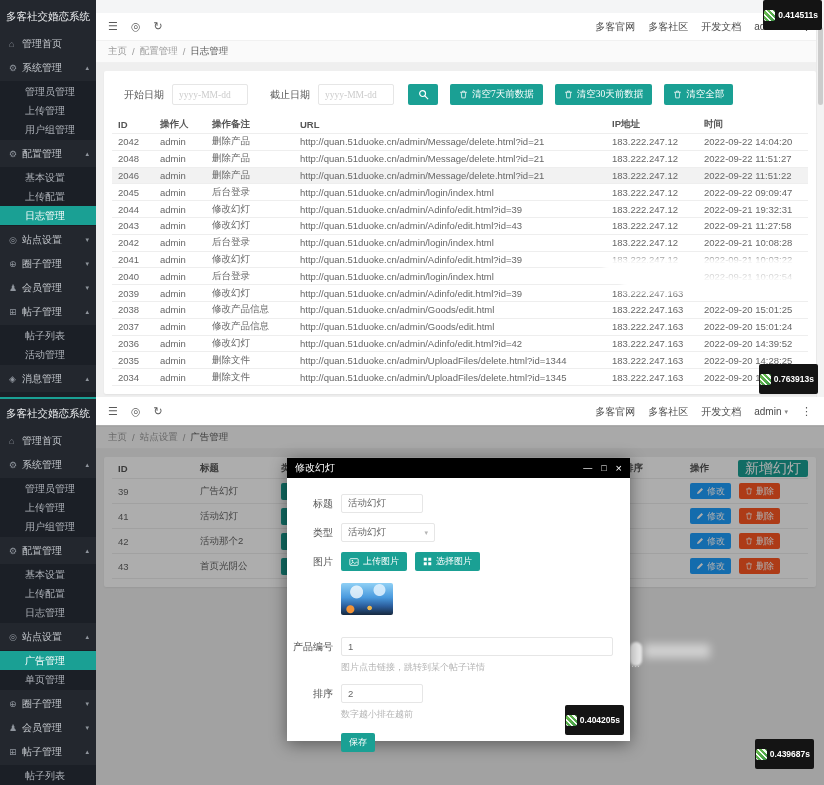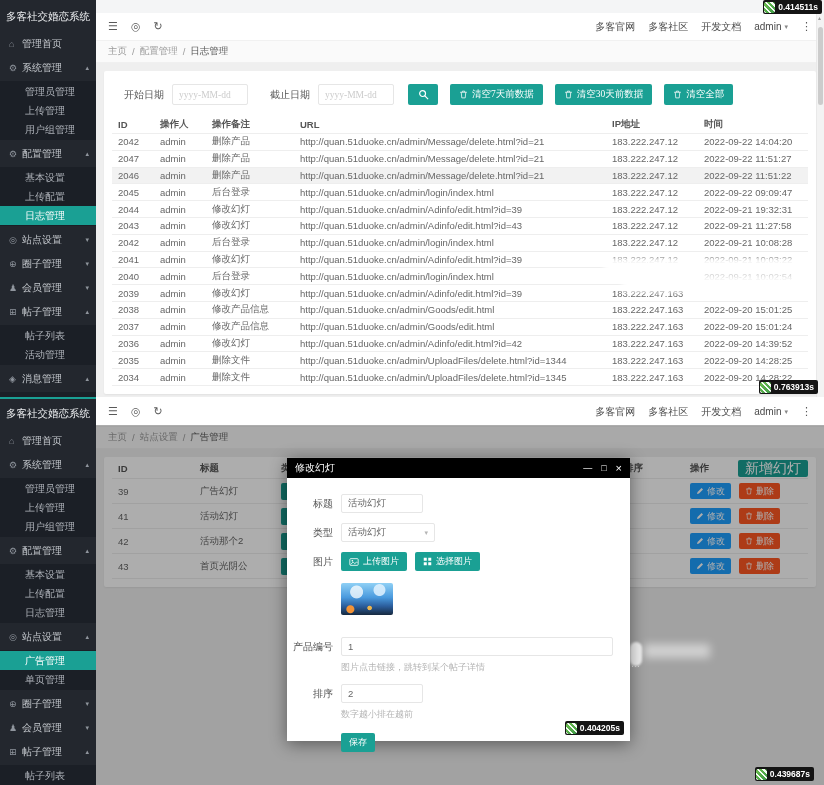--- a/index.html
+++ b/index.html
@@ -54,26 +54,26 @@
   .c2 { width:88px; flex-shrink:0; }
   .c3 { flex:1; min-width:0; overflow:hidden; white-space:nowrap; }
   .c4 { width:92px; flex-shrink:0; }
   .c5 { width:104px; flex-shrink:0; }
   .hl { background:#f2f2f2; }
   .blurpatch { position:absolute; background:rgba(255,255,255,.96); filter:blur(2.5px); z-index:2; }
   .bp1 { left:500px; top:187px; width:212px; height:17px; }
   .bp2 { left:518px; top:204px; width:196px; height:17px; }
 
   
-  .timer { position:absolute; background:#141414; color:#fff; font-size:8.5px; height:14px; display:inline-flex; align-items:center; gap:3px; padding:0 4px 0 1px; border-radius:2px; z-index:12; white-space:nowrap; }
+  .timer { position:absolute; background:#141414; color:#fff; font-size:8.5px; height:30px; display:inline-flex; align-items:center; gap:3px; padding:0 4px 0 1px; border-radius:2px; z-index:12; white-space:nowrap; }
   .tplogo { width:11px; height:11px; border-radius:2px; flex-shrink:0;
     background-image:repeating-linear-gradient(45deg, rgba(255,255,255,.95) 0 1.5px, transparent 1.5px 4px), linear-gradient(135deg,#6fbf4e,#3d9a46); }
   .t-top { right:2px; top:0; }
   .t-br1 { right:6px; bottom:3px; }
-  .t-br2 { right:10px; bottom:4px; }
+  .t-br2 { right:10px; bottom:16px; }
   .t-modal { right:6px; bottom:6px; }
 
   
   .vtrack { position:absolute; right:0; top:13px; bottom:0; width:8px; background:#f3f3f3; border-left:1px solid #e9e9e9; z-index:4; }
   .varrow { position:absolute; top:1px; left:1px; font-size:6px; color:#999; }
   .vthumb { position:absolute; top:14px; left:1px; width:5px; height:78px; background:#ccc; border-radius:3px; }
 
   
   .at-row { display:flex; align-items:center; height:25px; border-bottom:1px solid #eee; font-size:9.5px; color:#666; }
   .at-head { height:20px; color:#555; font-weight:bold; }
@@ -254,21 +254,21 @@
             </div>
             <div class="lt-row">
               <span class="c0">2042</span>
               <span class="c1">admin</span>
               <span class="c2">删除产品</span>
               <span class="c3">http://quan.51duoke.cn/admin/Message/delete.html?id=21</span>
               <span class="c4">183.222.247.12</span>
               <span class="c5">2022-09-22 14:04:20</span>
             </div>
             <div class="lt-row">
-              <span class="c0">2047</span>
+              <span class="c0">2048</span>
               <span class="c1">admin</span>
               <span class="c2">删除产品</span>
               <span class="c3">http://quan.51duoke.cn/admin/Message/delete.html?id=21</span>
               <span class="c4">183.222.247.12</span>
               <span class="c5">2022-09-22 11:51:27</span>
             </div>
             <div class="lt-row hl">
               <span class="c0">2046</span>
               <span class="c1">admin</span>
               <span class="c2">删除产品</span>

